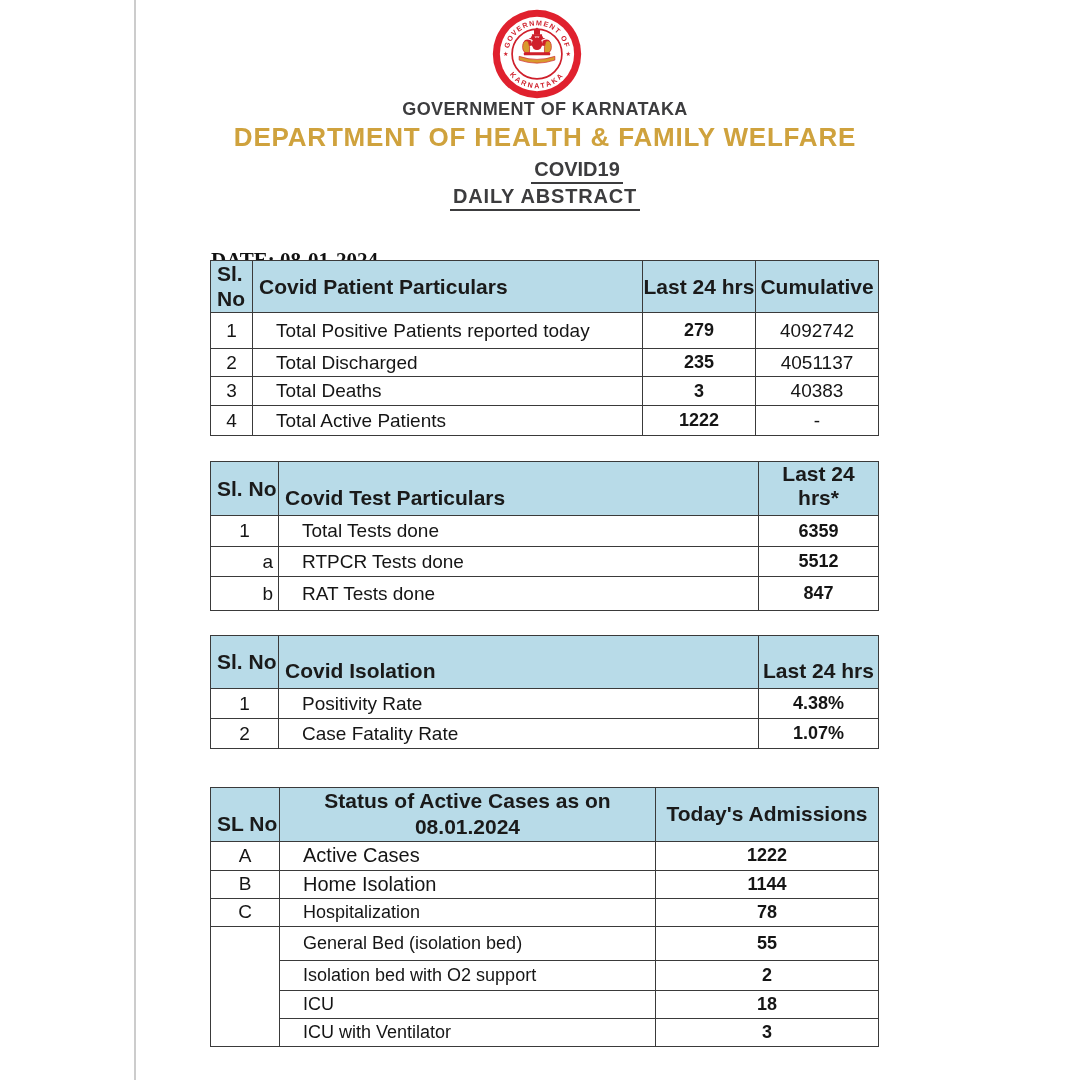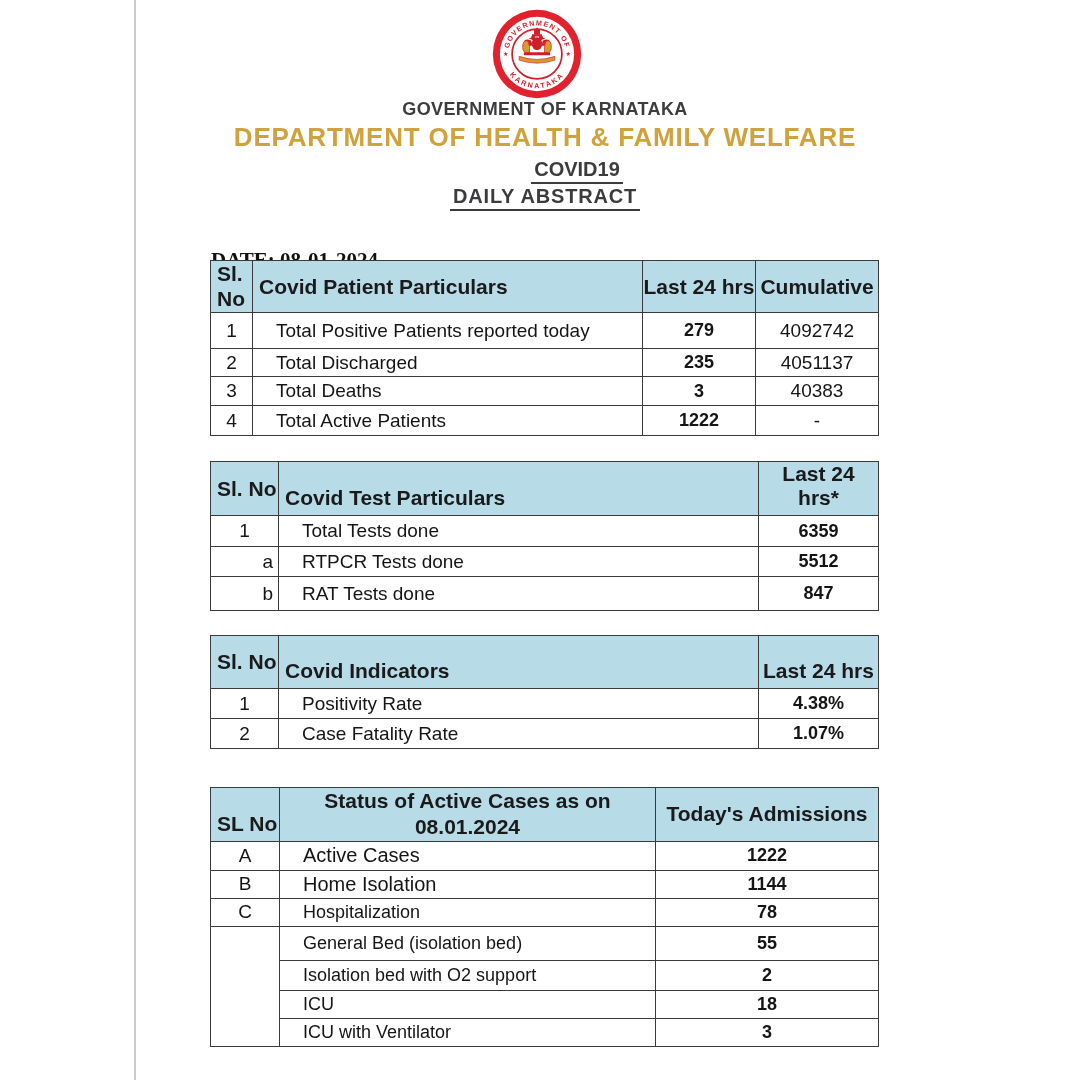--- a/index.html
+++ b/index.html
@@ -193,21 +193,21 @@
 
   <table class="t" id="t3">
     <colgroup>
         <col style="width:68px">
         <col style="width:480px">
         <col style="width:120px">
       </colgroup>
     <thead>
       <tr class="h53">
         <th>Sl. No</th>
-        <th class="vb">Covid Indicators</th>
+        <th class="vb">Covid Isolation</th>
         <th class="c vb">Last 24 hrs</th>
       </tr>
     </thead>
     <tbody>
       <tr class="h30">
         <td class="sl">1</td>
         <td class="label">Positivity Rate</td>
         <td class="val b">4.38%</td>
       </tr>
       <tr class="h30">

